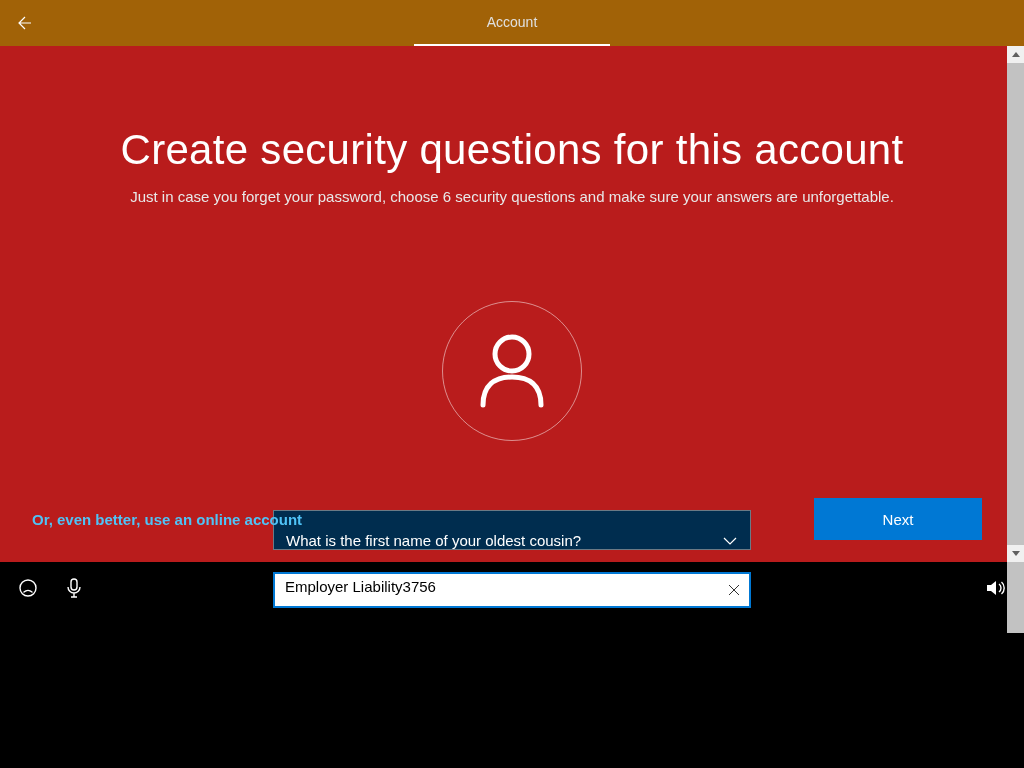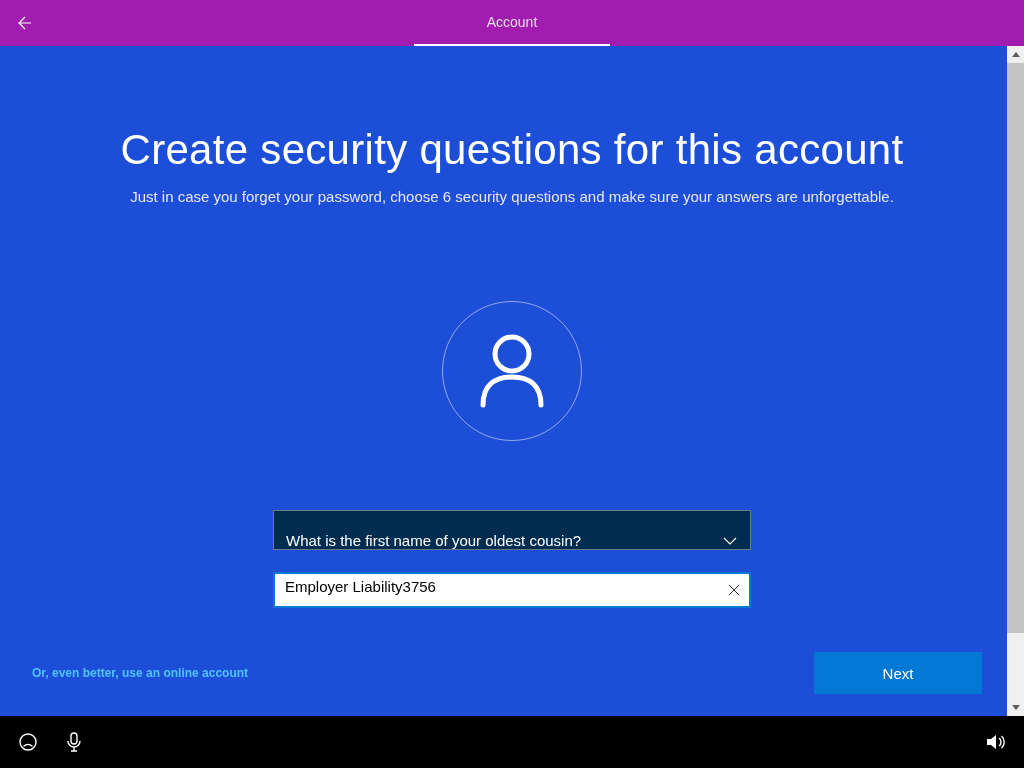--- a/index.html
+++ b/index.html
@@ -10,21 +10,21 @@
     body {
       width: 1024px;
       height: 768px;
       background: #000;
       font-family: "Segoe UI", Arial, sans-serif;
       overflow: hidden;
       position: relative;
     }
     .titlebar {
       height: 46px;
-      background: #a21caf;
+      background: #a16207;
       display: flex;
       align-items: center;
       position: relative;
     }
     .back-button {
       width: 46px;
       height: 46px;
       display: flex;
       align-items: center;
       justify-content: center;
@@ -43,22 +43,22 @@
     .tab-underline {
       position: absolute;
       left: 50%;
       transform: translateX(-50%);
       bottom: 0;
       width: 196px;
       height: 2px;
       background: #fff;
     }
     .main-area {
-      height: 670px;
-      background: #1d4ed8;
+      height: 516px;
+      background: #b91c1c;
       position: relative;
       color: #fff;
     }
     .scrollbar {
       position: absolute;
       right: 0;
       top: 0;
       width: 17px;
       height: 100%;
       background: #f0f0f0;
@@ -158,21 +158,21 @@
       position: absolute;
       bottom: 22px;
       left: 32px;
       right: 42px;
       display: flex;
       justify-content: space-between;
       align-items: center;
     }
     .online-link {
       color: #4fc3f7;
-      font-size: 12px;
+      font-size: 15px;
       font-weight: 600;
       cursor: pointer;
     }
     .next-button {
       width: 168px;
       height: 42px;
       background: #0078d4;
       border: none;
       color: #fff;
       font-size: 15px;

